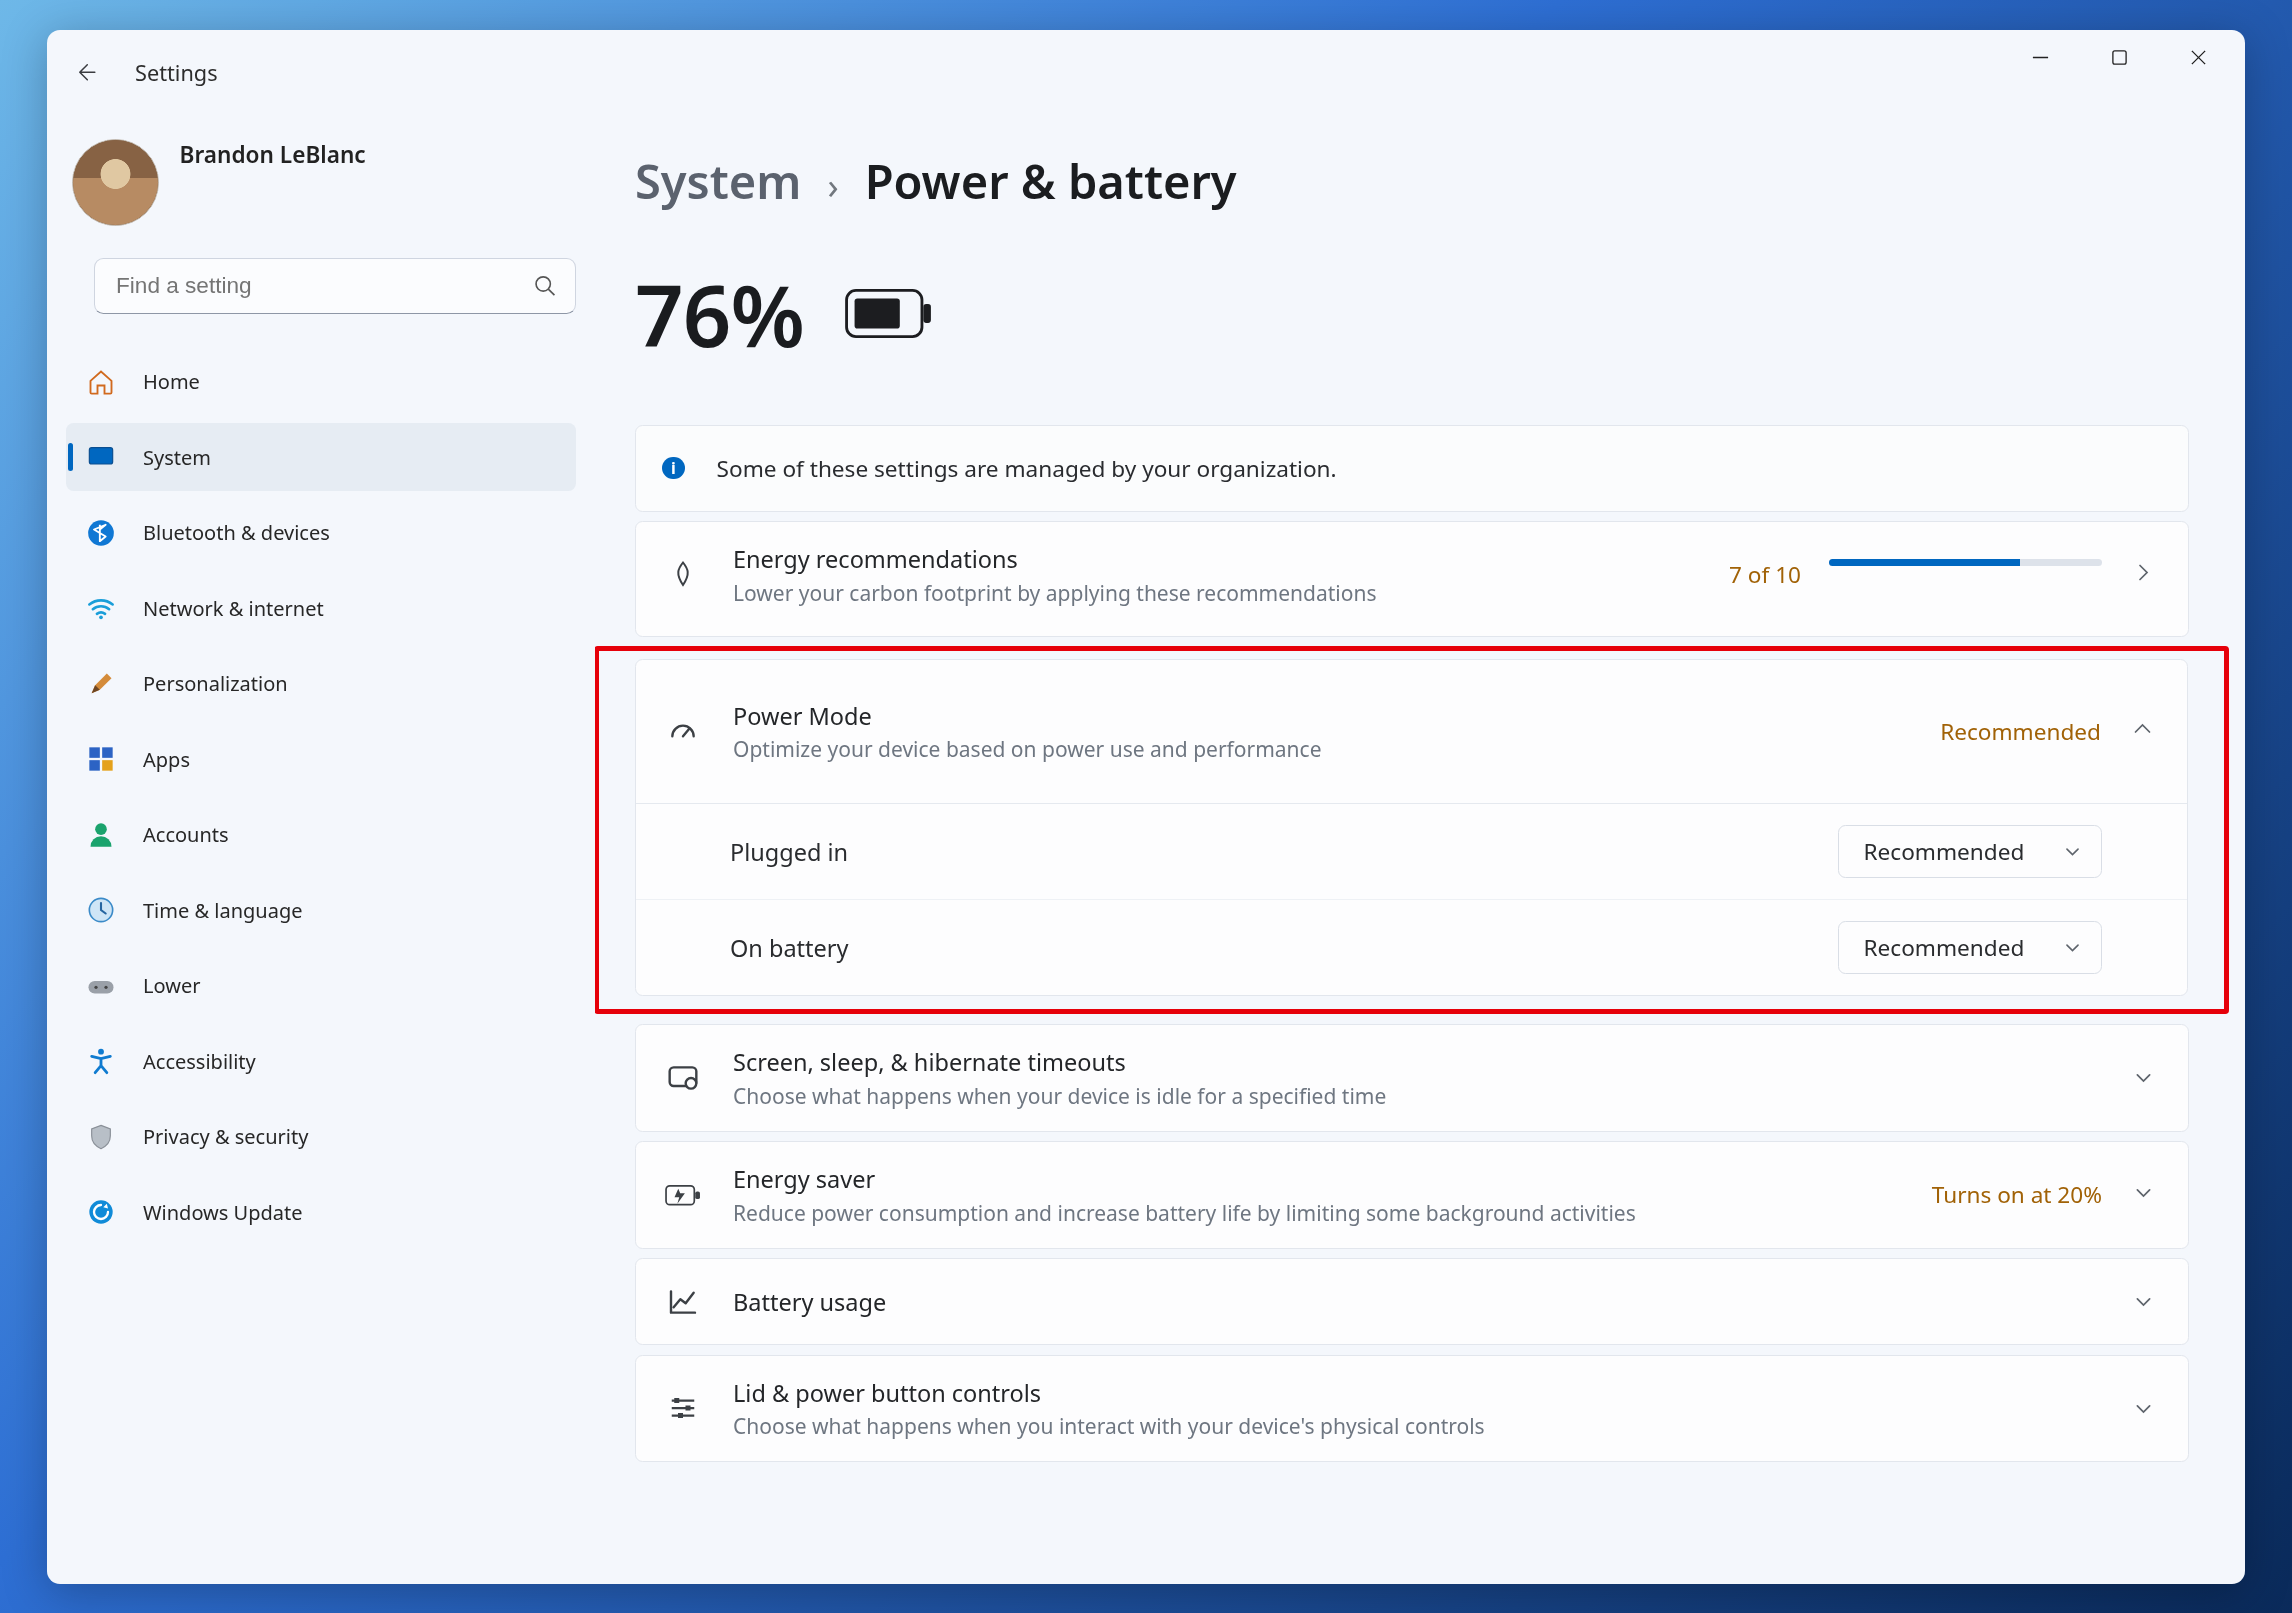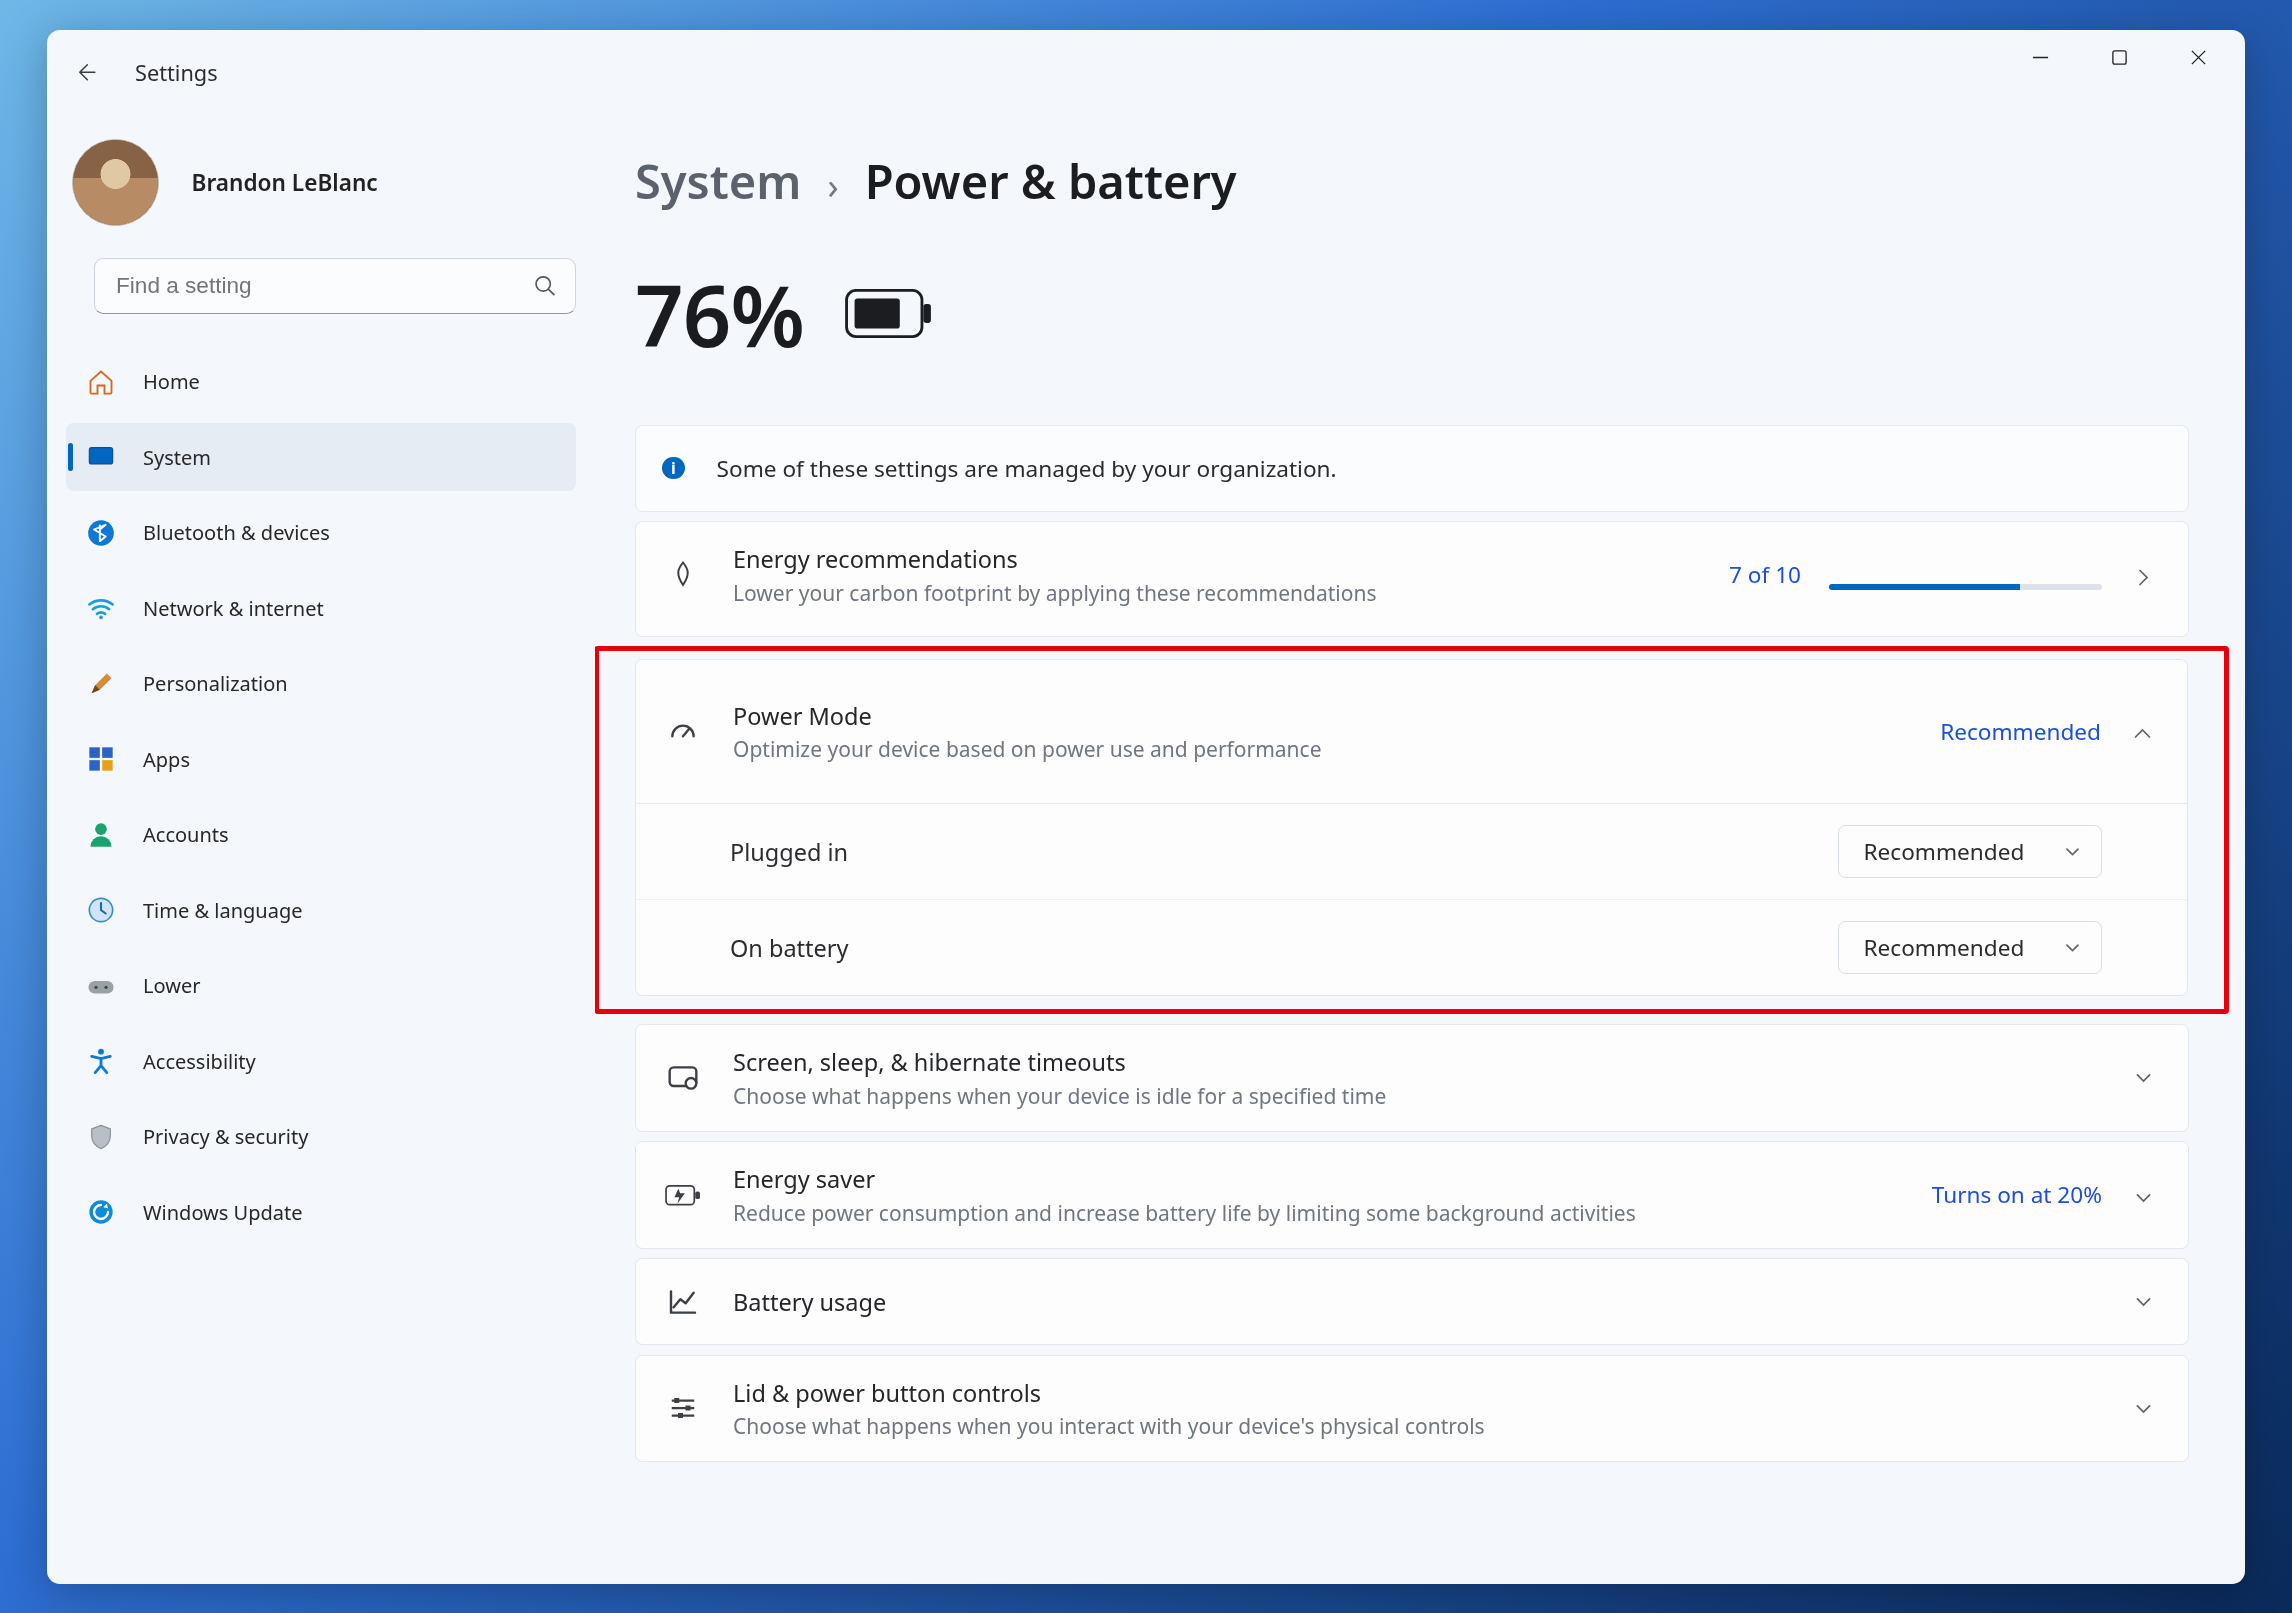--- a/index.html
+++ b/index.html
@@ -34,21 +34,21 @@
     padding: 0 26px;
     position: relative;
   }
   .titlebar .back { width:28px; height:28px; display:flex; align-items:center; justify-content:center; cursor:pointer; }
   .titlebar .title { margin-left: 34px; font-size: 21.7px; color:#2d2d2d; }
   .winbtns { position:absolute; right:7.5px; top:0; display:flex; }
   .winbtn { width:79px; height:55px; display:flex; align-items:center; justify-content:center; cursor:pointer; }
 
   .body { flex:1; display:flex; overflow:hidden; }
   .sidebar { width: 548px; padding: 11.3px 19px 0 19px; }
-  .account { display:flex; align-items:center; gap:33px; padding: 13px 3.8px 32px 5.6px; }
+  .account { display:flex; gap:21px; padding: 13px 3.8px 32px 5.6px; }
   .avatar { width:87px; height:87px; border-radius:50%; background:#7a5a3a; border:0.9px solid #c7c0b8; position:relative; overflow:hidden; }
   .avatar::before{ content:""; position:absolute; inset:0; background:radial-gradient(circle at 50% 40%, #e0c8a2 22%, transparent 23%), linear-gradient(#876244 45%, #b78b63 45%); }
   .account .name { font-size: 22.6px; font-weight: 600; color:#222; }
 
   .search { position:relative; margin-bottom: 34px; padding-left: 28px; }
   .search input {
     width:100%; height:56px; border:0.9px solid #cfd5e0; border-bottom:1.9px solid #8e97a6;
     border-radius:9.4px; background:#fbfcfe; padding:0 55px 0 21px; font-size:22.6px; color:#555;
     outline:none;
   }
@@ -75,21 +75,21 @@
 
   .card {
     border:0.9px solid #e2e6ed; background:#fdfdfe; border-radius:7.5px;
     min-height:87px; display:flex; align-items:center; padding:0 32px 0 26px;
     margin-bottom:9.4px; font-size:22.6px; color:#2a2c30;
   }
   .card .lead-icon { width:41px; height:41px; display:flex; align-items:center; justify-content:center; margin-right:30px; }
   .card .titles { flex:1; display:flex; flex-direction:column; gap:3.8px; padding:21px 0; }
   .card .titles .t { font-size:23.5px; color:#242629; }
   .card .titles .d { font-size:21px; color:#6e7681; }
-  .card .trail { display:flex; align-items:flex-end; gap:28px; color:#1d4ed8; font-size:22.6px; }
+  .card .trail { display:flex; align-items:flex-start; gap:28px; color:#a16207; font-size:22.6px; }
   .chev { width:26px; height:26px; display:flex; align-items:center; justify-content:center; }
 
   .info-card { background:#fbfcfd; }
   .info-dot { width:22.6px; height:22.6px; border-radius:50%; background:#0067c0; color:#fff; display:inline-flex; align-items:center; justify-content:center; font-size:16px; margin-right:32px; font-weight:700; }
 
   .pbar { width:273px; height:6.6px; background:#dde2ea; border-radius:3.8px; overflow:hidden; position:relative; }
   .pbar .fill { height:100%; background:#0067c0; width:70%; }
 
   .highlight-box {
     border:5.6px solid #e6000a; border-radius:3.8px;

